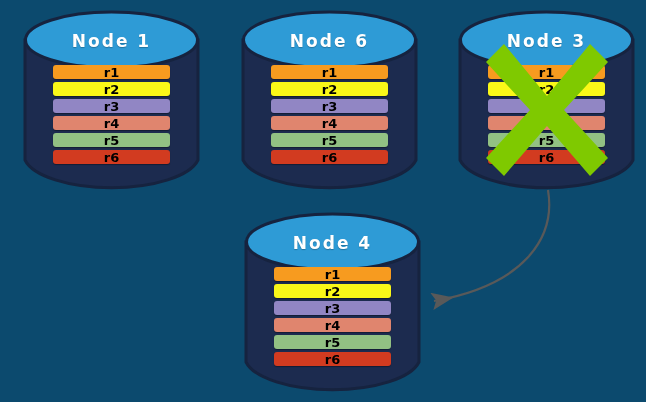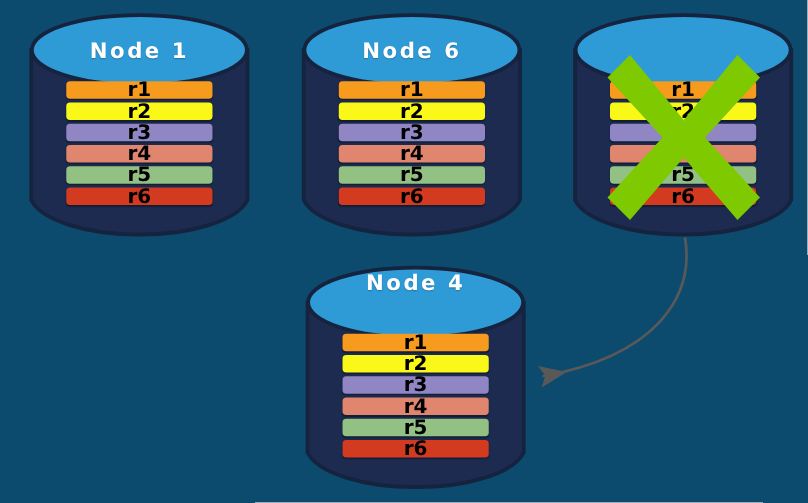--- a/index.html
+++ b/index.html
@@ -45,21 +45,21 @@
     position: relative;
     height: 14px;
     margin-bottom: 3px;
     border-radius: 3px;
     box-shadow: 0 1px 1px rgba(0,0,0,0.35);
     display: flex;
     align-items: center;
     justify-content: center;
   }
   .row-label {
-    font-size: 16px;
+    font-size: 13px;
     font-weight: bold;
     color: #000000;
     line-height: 1;
   }
   .xmark {
     position: absolute;
     pointer-events: none;
   }
   .arrow {
     position: absolute;
@@ -127,20 +127,21 @@
           <span class="row-label">r6</span>
         </div>
       </div>
   </div>
 
   <div class="node" id="node-3" style="left: 458px; top: 10px; width: 177px; height: 185px;">
     <svg width="177" height="185" viewBox="0 0 177 185">
       <path d="M2,30 L2,150 A88,34 0 0 0 175,150 L175,30 Z" fill="#1C2B4F" stroke="#16233F" stroke-width="3"></path>
       <ellipse cx="88.5" cy="30" rx="86" ry="28" fill="#2E9BD6" stroke="#16233F" stroke-width="3"></ellipse>
     </svg>
+    <div class="node-title" style="top: 21px;">Node  3</div>
     <div class="rows" style="top: 55px; padding-left: 30px; padding-right: 30px; box-sizing: border-box;">
         <div class="row" style="background: rgb(247, 155, 31);">
           <span class="row-label">r1</span>
         </div>
         <div class="row" style="background: rgb(250, 248, 24);">
           <span class="row-label">r2</span>
         </div>
         <div class="row" style="background: rgb(145, 134, 196);">
           <span class="row-label">r3</span>
         </div>
@@ -157,21 +158,21 @@
     <svg class="xmark" id="node-3-xmark" width="130" height="140" viewBox="0 0 130 140" style="left: 24px; top: 30px;">
       <polygon points="22,4 65,56 108,4 126,22 82,70 126,118 108,136 65,86 22,136 4,118 48,70 4,22" fill="#7FC900"></polygon>
     </svg>
   </div>
 
   <div class="node" id="node-4" style="left: 244px; top: 212px; width: 177px; height: 185px;">
     <svg width="177" height="185" viewBox="0 0 177 185">
       <path d="M2,30 L2,150 A88,34 0 0 0 175,150 L175,30 Z" fill="#1C2B4F" stroke="#16233F" stroke-width="3"></path>
       <ellipse cx="88.5" cy="30" rx="86" ry="28" fill="#2E9BD6" stroke="#16233F" stroke-width="3"></ellipse>
     </svg>
-    <div class="node-title" style="top: 5px;">Node  4</div>
+    <div class="node-title" style="top: 21px;">Node  4</div>
     <div class="rows" style="top: 55px; padding-left: 30px; padding-right: 30px; box-sizing: border-box;">
         <div class="row" style="background: rgb(247, 155, 31);">
           <span class="row-label">r1</span>
         </div>
         <div class="row" style="background: rgb(250, 248, 24);">
           <span class="row-label">r2</span>
         </div>
         <div class="row" style="background: rgb(145, 134, 196);">
           <span class="row-label">r3</span>
         </div>

